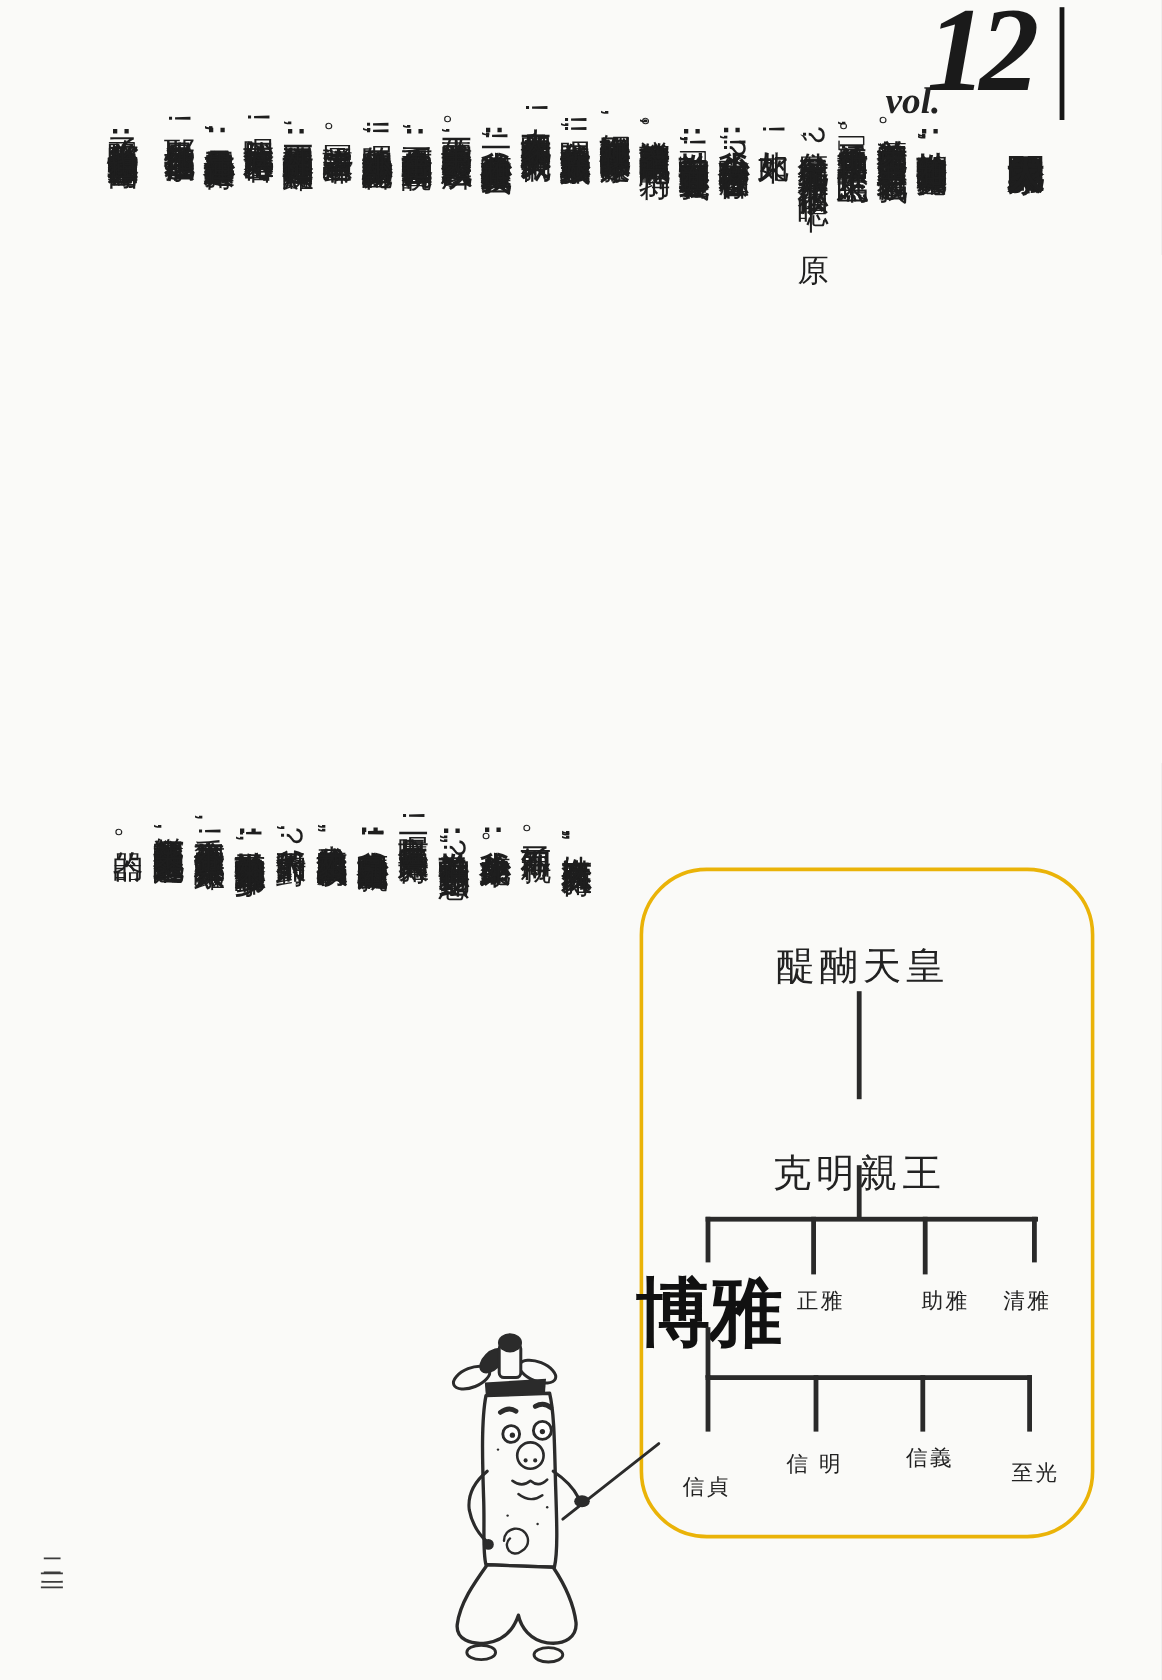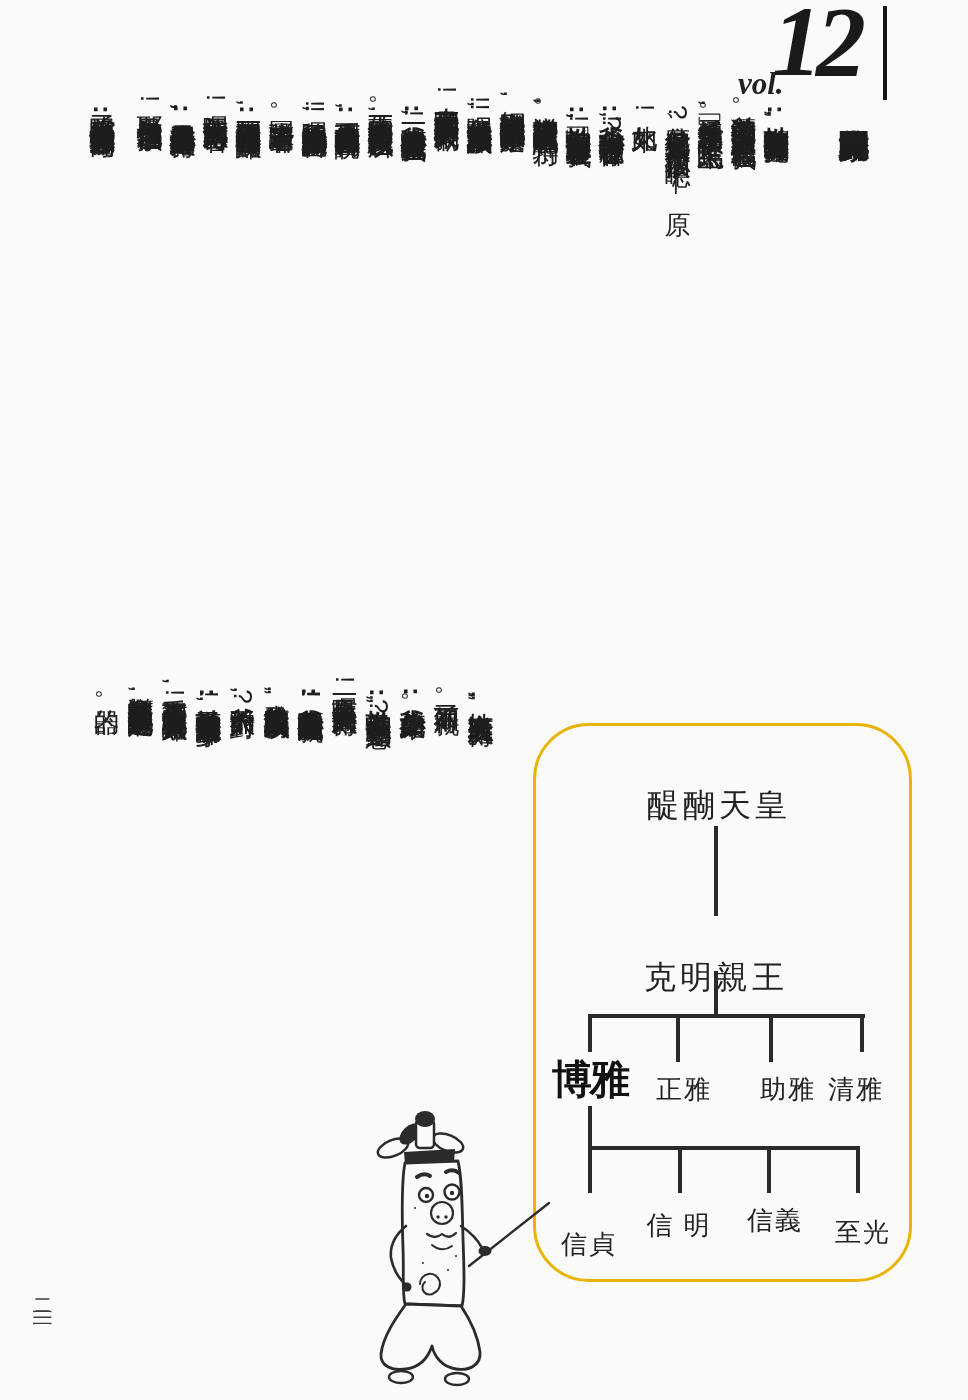--- a/index.html
+++ b/index.html
@@ -19,24 +19,24 @@
   .dlg{position:absolute;writing-mode:vertical-rl;font-size:26px;letter-spacing:-1px;}
   #dialogue-top{top:107px;right:175px;height:584px;line-height:33px;}
   #dialogue-bottom{top:690px;right:470px;height:584px;line-height:34px;}
   .v-col{white-space:nowrap;}
   .v-col.gap{margin-block-start:14px;}
   .v-col b{font-weight:700;}
   
   .tree-box{position:absolute;left:533px;top:723px;width:379px;height:559px;
             border:3px solid #eab308;border-radius:56px;box-sizing:border-box;}
   .tname{position:absolute;transform:translateX(-50%);white-space:nowrap;
-         font-size:26px;letter-spacing:2px;color:#222;}
+         font-size:18px;letter-spacing:2px;color:#222;}
   .gen1{left:183px;top:58px;font-size:32px;letter-spacing:4px;}
   .gen2{left:180px;top:204px;font-size:32px;letter-spacing:4px;margin-top:26px;}
-  .g3-0{left:54px;top:326px;font-size:40px;font-weight:700;letter-spacing:-2px;color:#111;}
+  .g3-0{left:54px;top:326px;font-size:62px;font-weight:700;letter-spacing:-2px;color:#111;}
   .g3-1{left:148px;top:346px;}
   .g3-2{left:238px;top:346px;margin-left:14px;}
   .g3-3{left:320px;top:346px;}
   .g4-0{left:53px;top:501px;}
   .g4-1{left:143px;top:482px;}
   .g4-2{left:239px;top:477px;}
   .g4-3{left:327px;top:477px;margin-top:12px;}
   .tline{position:absolute;background:#2a2a2a;}
   .l-v1{left:178px;top:100px;width:4px;height:90px;}
   .l-v2{left:178px;top:245px;width:4px;height:45px;}

